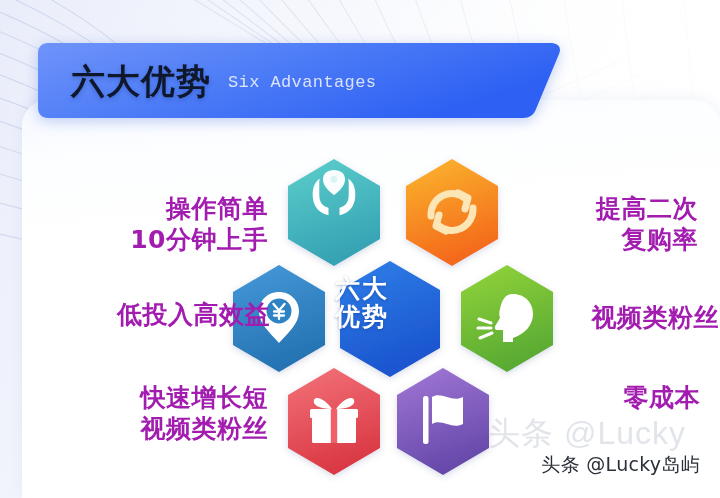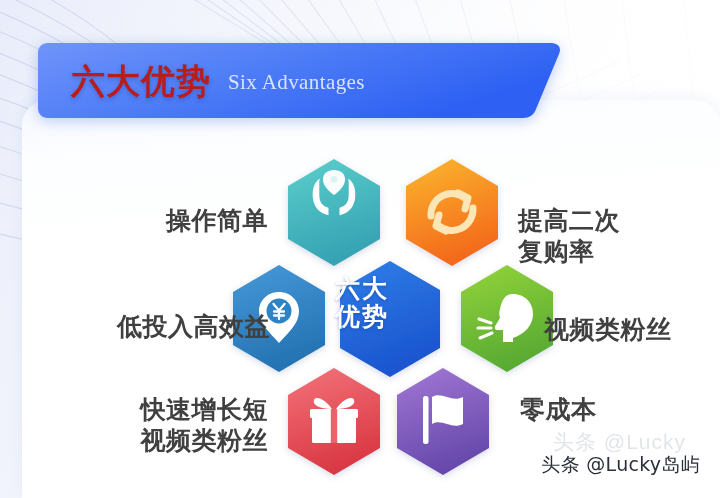--- a/index.html
+++ b/index.html
@@ -35,70 +35,69 @@
     position:absolute;
     left:38px; top:43px; width:528px; height:75px;
     z-index:5;
   }
   #banner-shape { position:absolute; inset:0; filter:drop-shadow(0 3px 7px rgba(70,110,220,.33)); }
   #banner-text {
     position:absolute; left:0; top:0; width:100%; height:100%;
     display:flex; align-items:center; padding-left:33px; gap:17px;
   }
   #banner-title-cn {
-    font-size:34px; font-weight:bold; color:#b91c1c;
+    font-size:34px; font-weight:bold; color:#0f172a;
     letter-spacing:1px; line-height:1;
     text-shadow:0 2px 4px rgba(28,60,150,.38);
     font-family:"DejaVu Sans","Liberation Sans",sans-serif;
   }
   #banner-title-en {
-    font-size:21px; color:rgba(255,255,255,.80);
+    font-size:17px; color:rgba(255,255,255,.80);
     letter-spacing:.4px; line-height:1; padding-top:4px;
-    font-family:Liberation Serif, serif;
+    font-family:Liberation Mono, monospace;
   }
 
   
   #hive { position:absolute; left:0; top:100px; width:720px; height:398px; z-index:3; }
 
   #center-label {
     position:absolute;
     left:335px; top:175px; width:120px;
     color:#fff;
     font-size:25px; font-weight:bold; line-height:1.12;
     letter-spacing:2px;
     font-family:"DejaVu Sans","Liberation Sans",sans-serif;
     text-shadow:0 1px 3px rgba(10,40,120,.35);
     pointer-events:none;
   }
 
   
   .lbl {
     position:absolute; z-index:4;
-    color:#404040;
+    color:#a21caf;
     font-weight:bold;
     line-height:1.22;
     letter-spacing:.5px;
     font-family:"DejaVu Sans","Liberation Sans",sans-serif;
     white-space:nowrap;
-    margin-top:12px;
   }
   .lbl.r { text-align:right; }
-  .lbl.l { text-align:left; }
+  .lbl.l { text-align:right; }
 
   #lbl-0 { left:98px;  top:194px; width:170px; font-size:25px; }
   #lbl-1 { left:518px; top:194px; width:180px; font-size:25px; }
   #lbl-2 { left:48px;  top:300px; width:222px; font-size:25px; }
   #lbl-3 { left:544px; top:303px; width:175px; font-size:25px; }
   #lbl-4 { left:96px;  top:383px; width:172px; font-size:25px;font-family:Liberation Serif, serif; }
   #lbl-5 { left:520px; top:383px; width:180px; font-size:25px; }
 
   
   #wm-ghost {
     position:absolute; right:34px; bottom:42px; z-index:6;
-    font-size:21px; color:rgba(120,130,155,.22);
+    font-size:32px; color:rgba(120,130,155,.22);
     font-family:"Liberation Sans",sans-serif; letter-spacing:1px;
     pointer-events:none;
   }
   #wm-main {
     position:absolute; right:20px; bottom:20px; z-index:7;
     font-size:19px; color:#2b2f38;
     font-family:"DejaVu Sans","Liberation Sans",sans-serif;
     letter-spacing:.3px;
     text-shadow:0 1px 0 rgba(255,255,255,.75);
     pointer-events:none;
@@ -270,20 +269,21 @@
   </svg>
 
   <div id="center-label">
     <div>六大</div>
     <div>优势</div>
   </div>
 </div>
 
 <div class="lbl r" id="lbl-0">
     <div>操作简单</div>
+    <div>10分钟上手</div>
   </div>
 <div class="lbl l" id="lbl-1">
     <div>提高二次</div>
     <div>复购率</div>
   </div>
 <div class="lbl r" id="lbl-2">
     <div>低投入高效益</div>
   </div>
 <div class="lbl l" id="lbl-3">
     <div>视频类粉丝</div>

